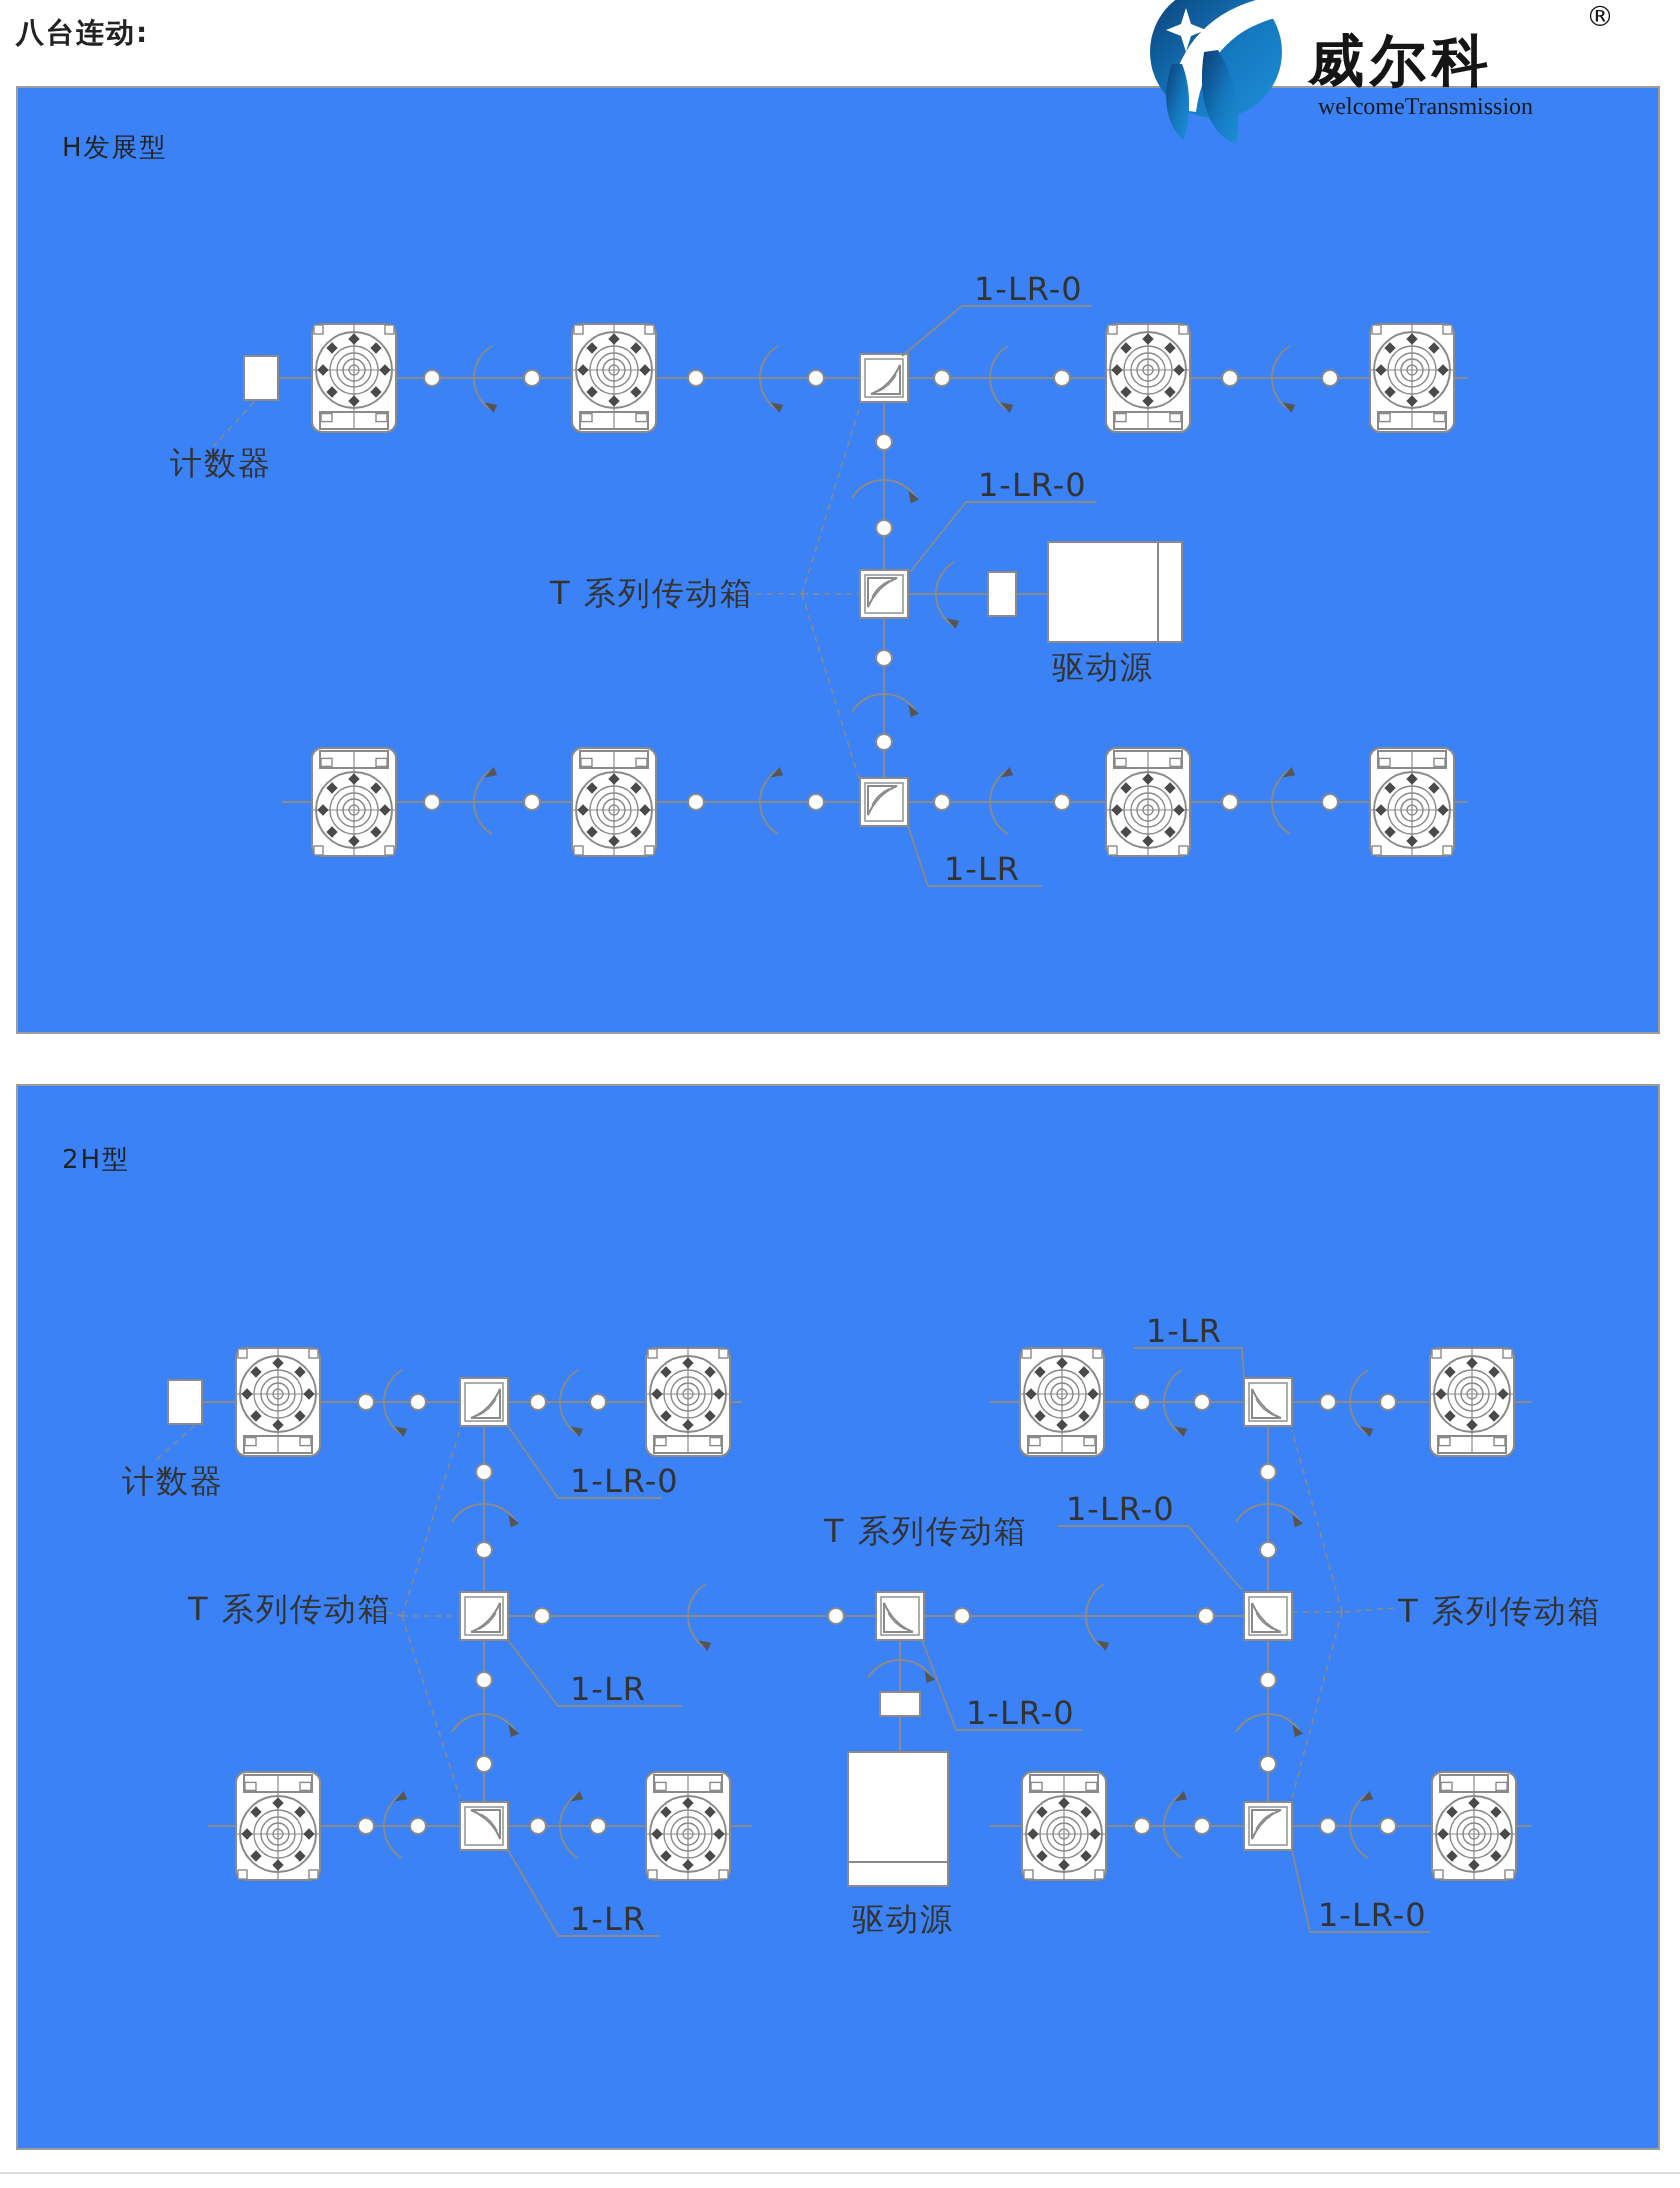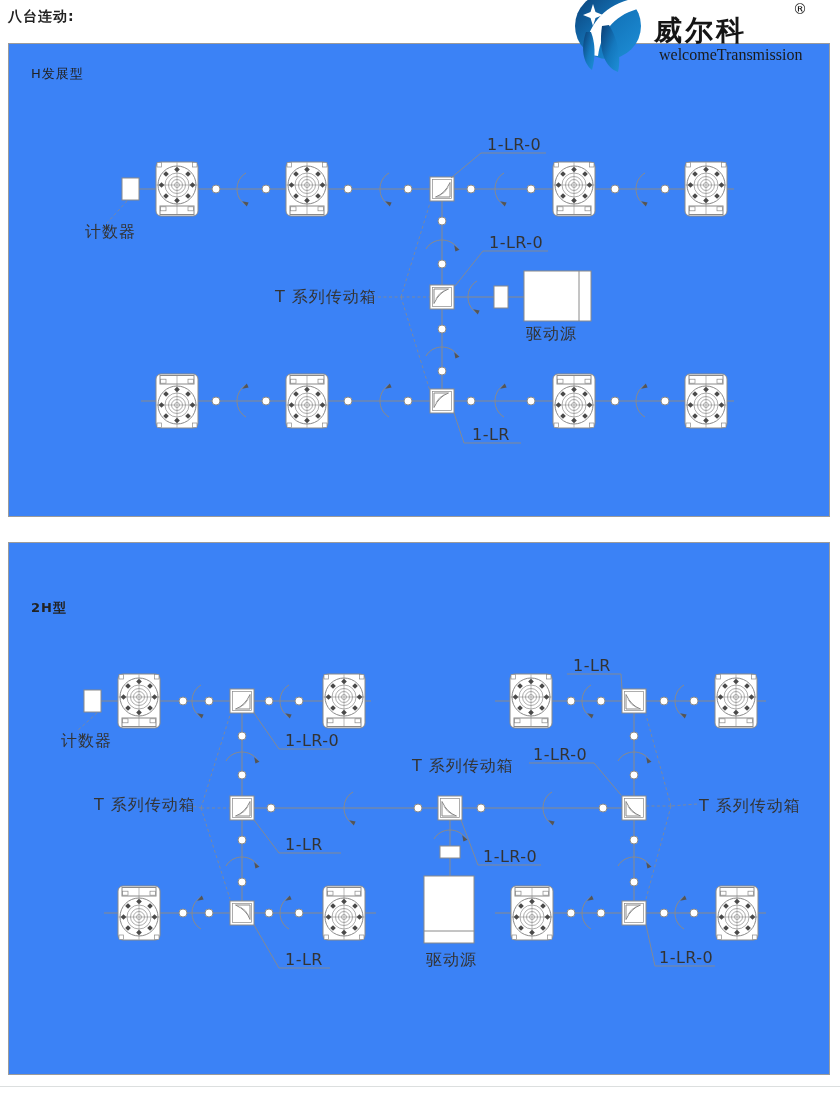--- a/index.html
+++ b/index.html
@@ -4,30 +4,30 @@
 <style>
   html,body{margin:0;padding:0;background:#fff;}
   .page{position:relative;width:840px;height:1094px;background:#fff;overflow:hidden;
         font-family:"DejaVu Sans","Liberation Sans",sans-serif;text-align:center;}
   .hdr{position:absolute;left:8px;top:8px;font-size:14px;font-weight:600;color:#222;letter-spacing:1px;}
   .panel{position:absolute;left:8px;width:820px;border:1px solid #9b9b9b;background:#3b82f6;}
   .panel1{top:43px;height:472px;}
   .panel2{top:542px;height:531px;}
   .ptitle{position:absolute;font-size:13px;color:#222;letter-spacing:1px;}
   .pt1{left:22px;top:21px;}
-  .pt2{left:22px;top:56px;font-weight:bold;}
+  .pt2{left:22px;top:28px;}
   .diagram{position:absolute;left:0;top:0;}
   .lbl{position:absolute;font-size:16px;color:#333;letter-spacing:1px;white-space:nowrap;line-height:1.1;}
   .code{letter-spacing:0.5px;}
   
   .logo{position:absolute;left:562px;top:0;width:278px;height:80px;z-index:5;}
   .logo-mark{position:absolute;left:0;top:-8px;}
   .brand-name{position:absolute;left:92px;top:12px;font-size:28px;font-weight:bold;color:#151515;letter-spacing:3px;}
   .brand-reg{position:absolute;left:231px;top:1px;font-size:14px;color:#151515;}
-  .brand-sub{position:absolute;left:97px;top:46px;font-size:16px;color:#1a1a1a;
+  .brand-sub{position:absolute;left:97px;top:46px;font-size:12px;color:#1a1a1a;
              font-family:"Liberation Serif","DejaVu Serif",serif;}
   .footline{position:absolute;left:0;top:1086px;width:840px;height:1px;background:#dcdfdf;}
 </style>
 </head>
 <body>
 
 <div class="page">
 
   <div class="hdr">八台连动:</div>
 

